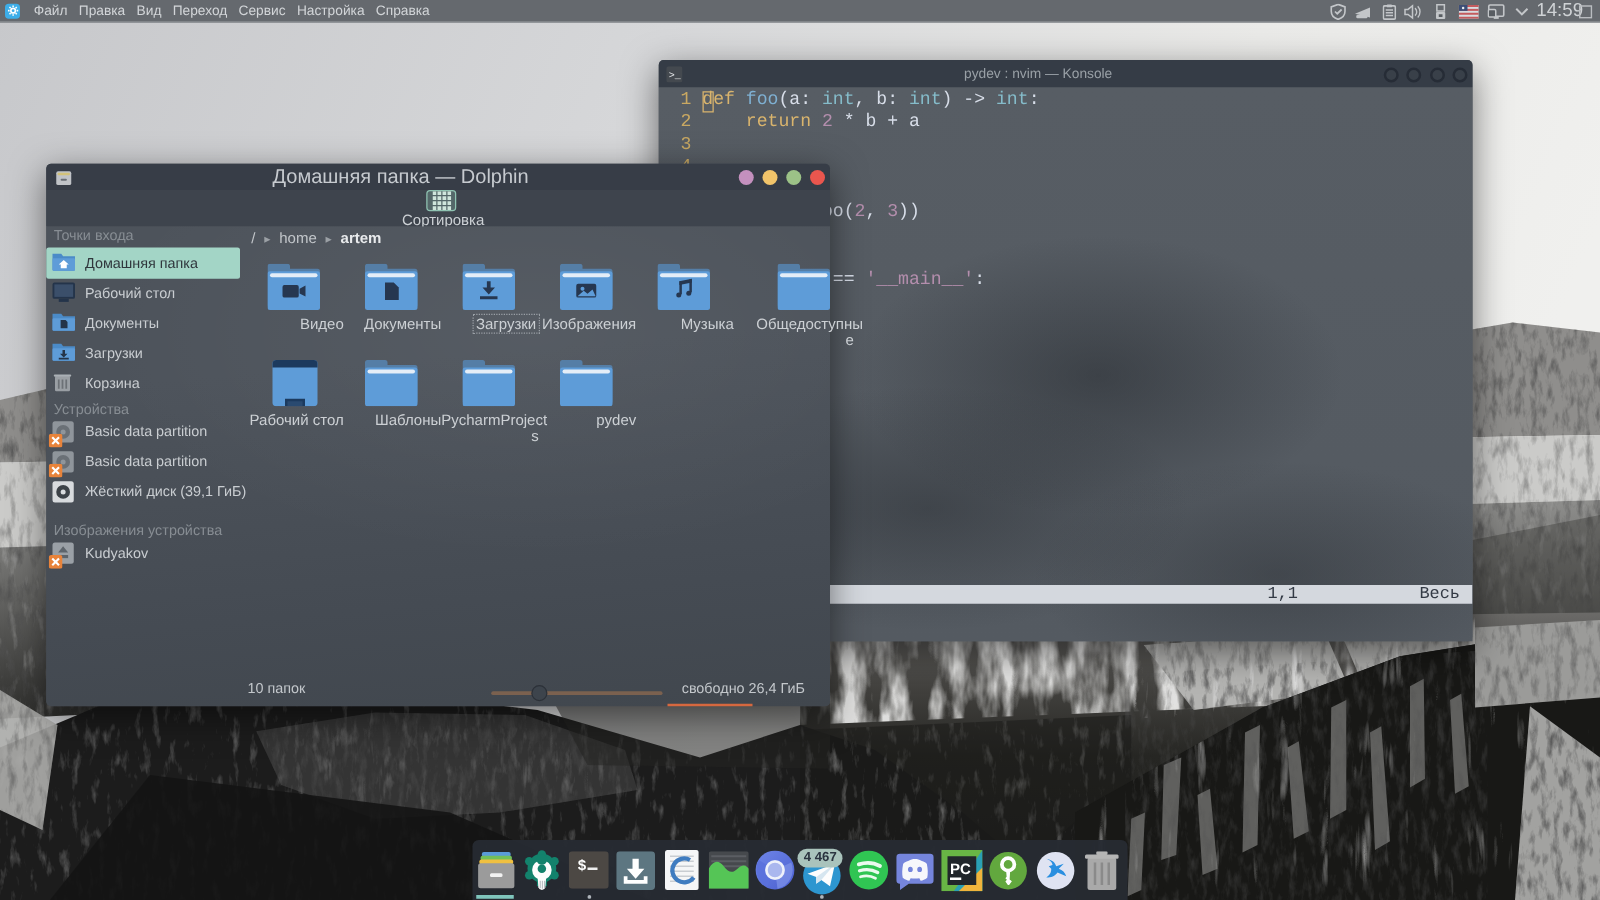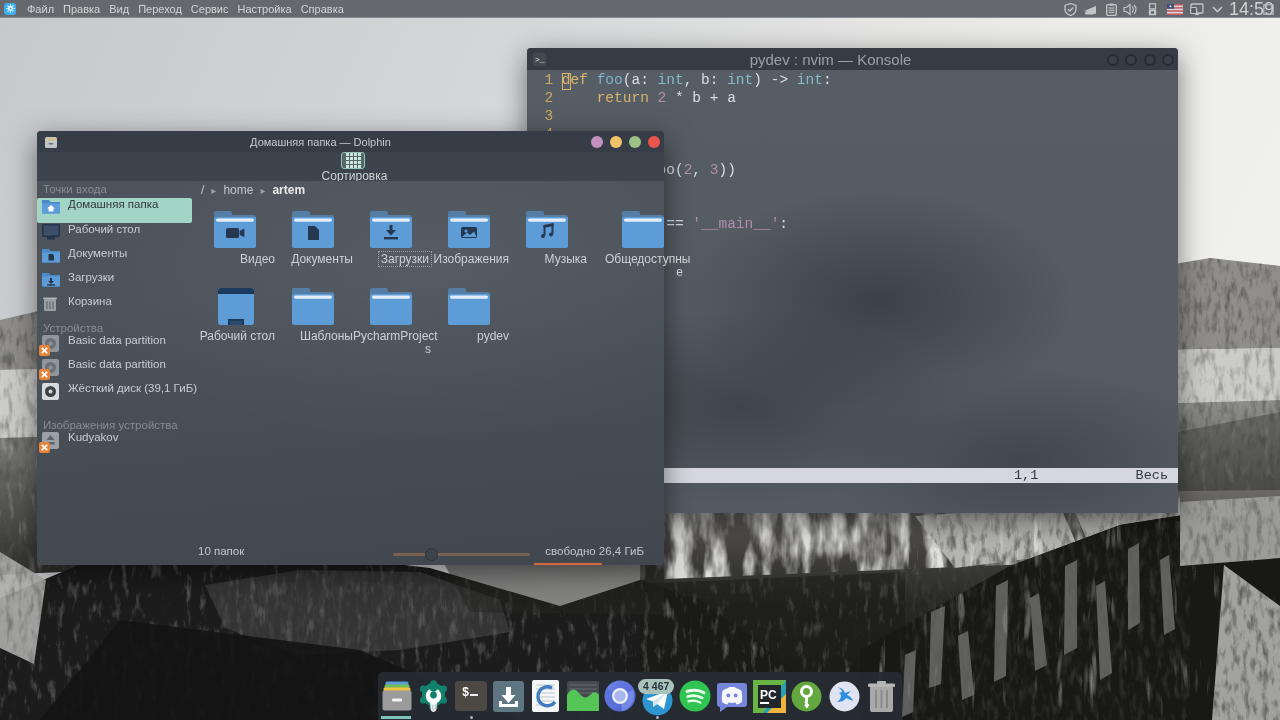--- a/index.html
+++ b/index.html
@@ -8,27 +8,27 @@
 
   
   #menubar { position:absolute; left:0; top:0; width:1280px; height:18px;
     background:#65696e; border-bottom:1px solid #8a8e92;
     display:flex; align-items:center; color:#d2d5d8; font-size:11px; z-index:30; }
   #menubar .kicon { width:12px; height:12px; margin-left:4px; margin-right:11px; border-radius:3px;
     background:#3daee9; display:flex; align-items:center; justify-content:center; }
   #menubar .mi { margin-right:4px; }
   #tray { position:absolute; left:0; top:0; width:1280px; height:18px; z-index:31; color:#c8cbce; pointer-events:none; }
   #tray svg { display:block; }
-  #clock { font-size:18px; color:#cfd2d5; margin:0 7px 0 7px; }
+  #clock { font-size:15px; color:#cfd2d5; margin:0 7px 0 7px; }
 
   
   .win { position:absolute; border-radius:4px; box-shadow:0 8px 28px rgba(0,0,0,.5); }
   .titlebar { position:relative; height:22px; background:#353c46; border-radius:4px 4px 0 0;
     display:flex; align-items:center; }
-  .titletext { position:absolute; left:0; right:0; text-align:center; font-size:11px; color:#a9aeb4; }
+  .titletext { position:absolute; left:0; right:0; text-align:center; font-size:16px; color:#a9aeb4; }
 
   
   #konsole { left:527px; top:48px; width:651px; height:465px; background:#565c63; z-index:10; }
   #konsole .body { position:absolute; left:0; top:22px; right:0; bottom:0; overflow:hidden;
     background:
       radial-gradient(280px 160px at 54% 52%, rgba(36,40,45,.5), rgba(36,40,45,0) 70%),
       radial-gradient(300px 140px at 33% 76%, rgba(38,42,47,.45), rgba(38,42,47,0) 70%),
       radial-gradient(280px 130px at 76% 88%, rgba(40,44,49,.42), rgba(40,44,49,0) 70%),
       linear-gradient(#575d64,#545a61); }
   #code { position:absolute; left:0px; top:1px; font-family:"Liberation Mono", monospace;
@@ -52,21 +52,21 @@
   .circles { position:absolute; right:4px; top:5px; display:flex; gap:7px; }
   .circle { width:12px; height:12px; border-radius:50%; }
   #toolbar { position:absolute; left:0; top:21px; width:627px; height:29px; background:#3e444d;
     display:flex; align-items:center; color:#ccd0d4; font-size:12px;flex-direction:column; }
   #content { position:absolute; left:0; top:50px; right:0; bottom:0; border-radius:0 0 4px 4px;
     background:
      radial-gradient(500px 260px at 62% 22%, rgba(255,255,255,.05), rgba(255,255,255,0) 70%),
      linear-gradient(175deg, #4d535b 30%, #454b53 75%, #41474e 100%); }
   #sidebar { position:absolute; left:0; top:0; width:180px; bottom:0; font-size:11.5px; color:#c9cdd1; }
   .sbheader { color:#878d93; margin:0 0 0 6px; }
-  .sbrow { display:flex; align-items:flex-start; height:24px; }
+  .sbrow { display:flex; align-items:center; height:24px; }
   .sbrow .ic { width:20px; height:20px; margin-left:4px; margin-right:7px; position:relative; flex:none; }
   #sbsel { background:#a3d5c6; color:#30373d; width:155px; border-radius:2px; height:25px; margin-top:3px; }
   #crumb { position:absolute; left:164px; top:2px; font-size:12px; color:#c2c6ca; }
   #crumb b { color:#e8eaec; }
   #crumb .sep { color:#9ba0a5; font-size:10px; padding:0 7px; }
   #grid { position:absolute; left:0; top:2px; }
   .fcell { position:absolute; width:78px; text-align:right; color:#ccd0d4; font-size:12px; line-height:13px; }
   .fcell svg { display:block; margin:0 auto 5px; }
   .flabel { margin-top:0; }
 
@@ -280,21 +280,21 @@
       </svg>
     </span>
 </div>
 
 <div id="konsole" class="win">
   <div class="titlebar">
     <svg style="margin-left:6px" width="13" height="13" viewBox="0 0 13 13">
         <rect x="0" y="0" width="13" height="13" rx="2" fill="#44494f"></rect>
         <text x="2" y="9" font-size="8" fill="#e8eaec" font-family="Liberation Mono">&gt;_</text>
       </svg>
-    <div class="titletext" style="right:44px; font-size:15px; color:#99a0a6">pydev : nvim — Konsole</div>
+    <div class="titletext" style="right:44px; font-size:11px; color:#99a0a6">pydev : nvim — Konsole</div>
     <div class="circles" style="top:6px; right:4px; gap:6.5px">
       <div class="circle" style="border:2px solid #262c36; background:#394049; width:12px; height:12px"></div>
       <div class="circle" style="border:2px solid #262c36; background:#394049; width:12px; height:12px"></div>
       <div class="circle" style="border:2px solid #262c36; background:#394049; width:12px; height:12px"></div>
       <div class="circle" style="border:2px solid #262c36; background:#394049; width:12px; height:12px"></div>
     </div>
   </div>
   <div class="body">
     <div id="code"><span class="ln">  1 </span><span class="kw">def</span> <span class="fn">foo</span>(a: <span class="ty">int</span>, b: <span class="ty">int</span>) -&gt; <span class="ty">int</span>:
 <span class="ln">  2 </span>    <span class="kw">return</span> <span class="nu">2</span> * b + a

